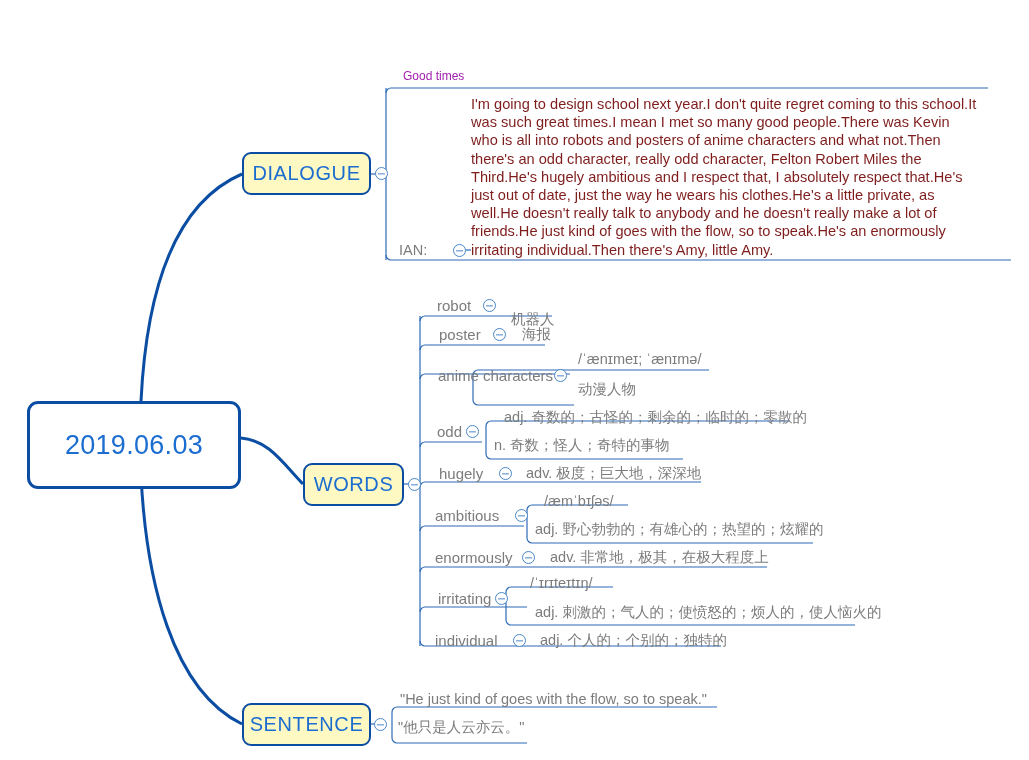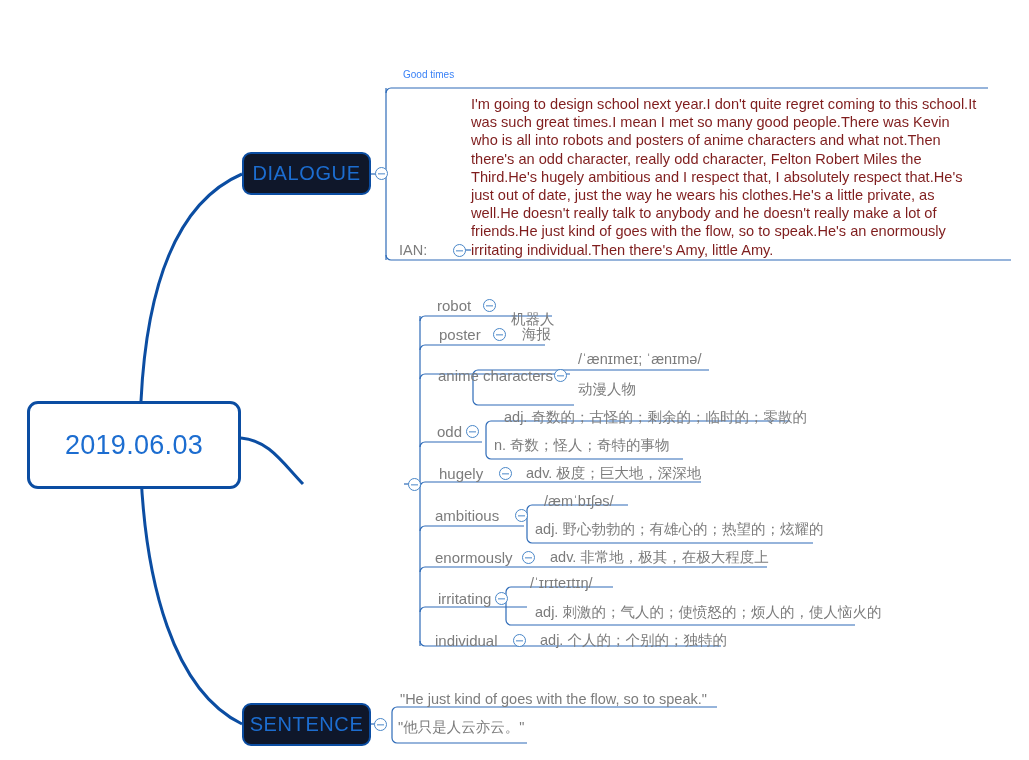--- a/index.html
+++ b/index.html
@@ -31,21 +31,21 @@
     font-size: 27px;
     color: #1C6DD0;
     letter-spacing: 0.3px;
   }
 
   
   .branch-node {
     position: absolute;
     border: 2.5px solid #0B4DA2;
     border-radius: 9px;
-    background: #0f172a;
+    background: #fef9c3;
     display: flex; align-items: center; justify-content: center;
     box-sizing: border-box;
   }
   .branch-node .label {
     font-size: 20px;
     color: #1C6DD0;
     letter-spacing: 0.6px;
   }
   #node-dialogue { left: 242px; top: 152px; width: 129px; height: 43px; }
   #node-words    { left: 303px; top: 463px; width: 101px; height: 43px; }
@@ -77,21 +77,21 @@
     white-space: nowrap;
     line-height: 1;
   }
   .leaf.cn { font-size: 14.5px; }
   .leaf.word { font-size: 15px; }
 
   
   #dialogue-topic {
     position: absolute;
     left: 403px; top: 69px;
-    font-size: 10px; color: #3b82f6;
+    font-size: 12px; color: #a21caf;
     white-space: nowrap;
   }
   #dialogue-speaker {
     position: absolute;
     left: 399px; top: 242px;
     font-size: 14.5px; color: #7C7C7C;
   }
   #dialogue-body {
     position: absolute;
     left: 471px; top: 95px;
@@ -168,20 +168,23 @@
 
   <div class="root-node">
     <span class="label">2019.06.03</span>
   </div>
 
   <div class="branch-node" id="node-dialogue">
     <span class="label">DIALOGUE</span>
   </div>
   <div class="toggle" style="left:375px; top:167px;"></div>
 
+  <div class="branch-node" id="node-words">
+    <span class="label">WORDS</span>
+  </div>
   <div class="toggle" style="left:408px; top:478px;"></div>
 
   <div class="branch-node" id="node-sentence">
     <span class="label">SENTENCE</span>
   </div>
   <div class="toggle" style="left:374px; top:718px;"></div>
 
   <div id="dialogue-topic">Good times</div>
   <div id="dialogue-speaker">IAN:</div>
   <div class="toggle" style="left:453px; top:244px;"></div>

